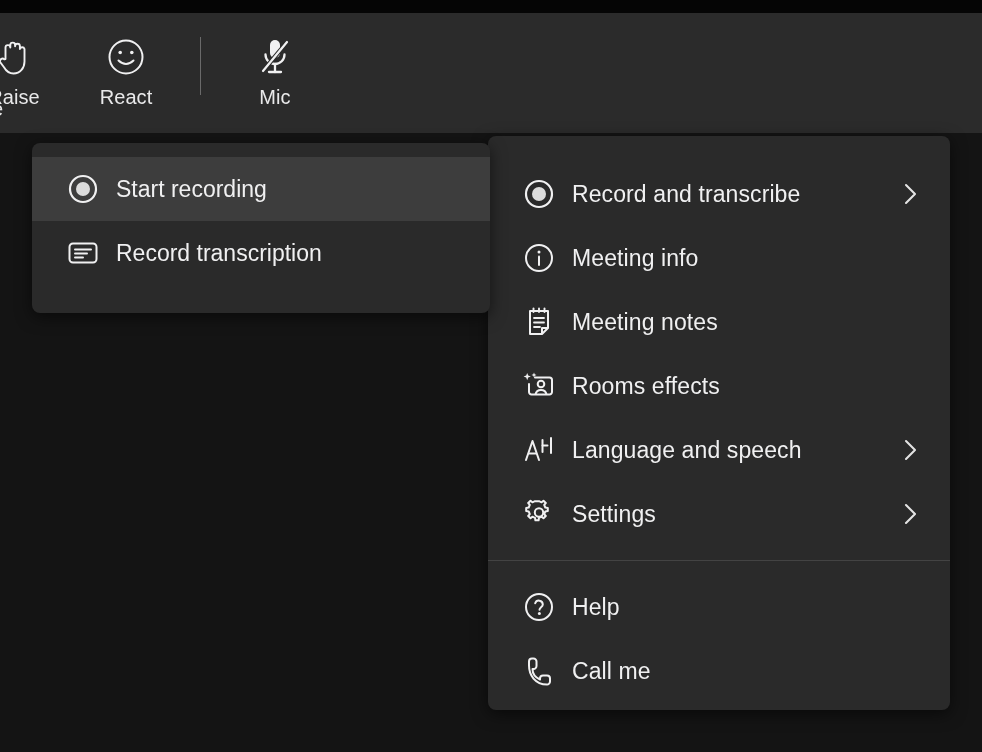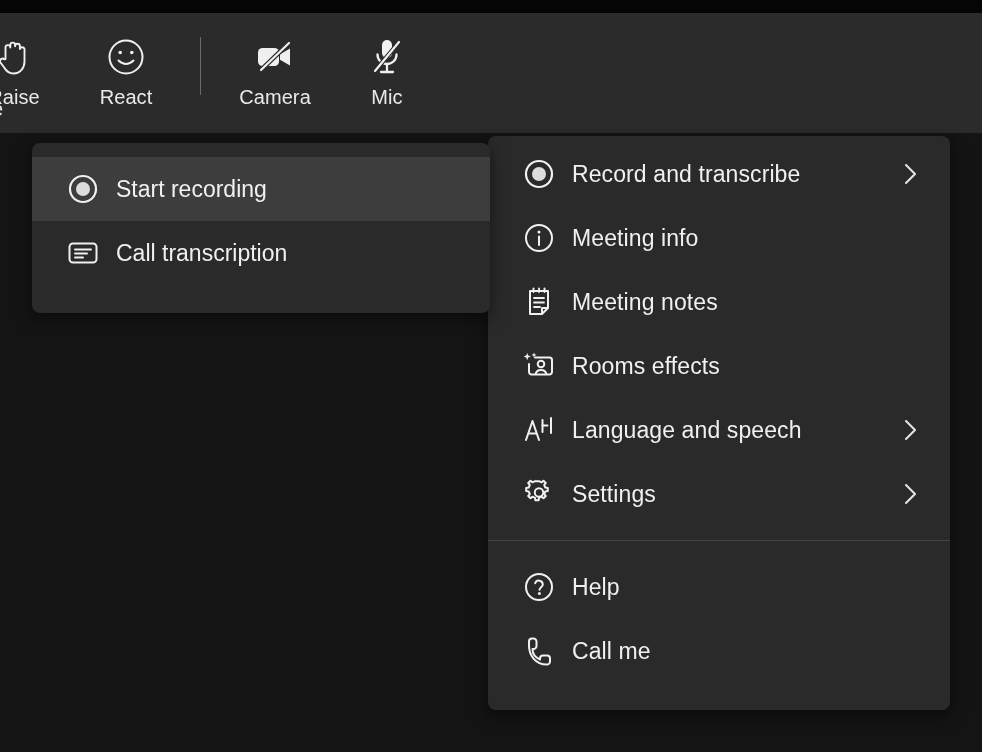--- a/index.html
+++ b/index.html
@@ -56,21 +56,21 @@
   }
   .tb-gap { width: 18px; flex: 0 0 auto; }
 
   
   .more-menu {
     position: absolute; left: 488px; top: 136px;
     width: 462px; height: 574px;
     background: #2a2a2a;
     border-radius: 8px;
     box-shadow: 0 4px 16px rgba(0,0,0,.55);
-    padding: 6px 0 16px 0;
+    padding: 26px 0 16px 0;
     overflow: hidden;
   }
   .mi {
     height: 64px; width: 100%;
     display: flex; align-items: center;
     padding: 0 28px 0 34px;
     cursor: default;
   }
   .mi-icon {
     width: 34px; height: 34px; flex: 0 0 34px;
@@ -159,38 +159,20 @@
         <div class="tb-label">React</div>
       </div>
 
 
 
 
       <div class="tb-gap"></div>
       <div class="tb-sep"></div>
       <div class="tb-gap"></div>
 
-      <div class="tb-item">
-        <div class="tb-icon">
-          <svg width="44" height="40" viewBox="0 0 44 40">
-            <defs>
-              <mask id="camMask">
-                <rect x="0" y="0" width="44" height="40" fill="#fff"></rect>
-                <line x1="7" y1="34" x2="37" y2="5" stroke="#000" stroke-width="4.6" stroke-linecap="round"></line>
-              </mask>
-            </defs>
-            <g mask="url(#camMask)">
-              <rect x="5" y="11" width="21" height="18" rx="4.5" fill="#f0f0f1"></rect>
-              <path d="M27 17.2 L37 11.6 v16.8 L27 22.8 z" fill="#f0f0f1"></path>
-            </g>
-            <line x1="8" y1="33" x2="36" y2="6" stroke="#f0f0f1" stroke-width="2.2" stroke-linecap="round"></line>
-          </svg>
-        </div>
-        <div class="tb-label">Camera</div>
-      </div>
 
       <div class="tb-item">
         <div class="tb-icon">
           <svg width="36" height="42" viewBox="0 0 36 42">
             <defs>
               <mask id="micMask">
                 <rect x="0" y="0" width="36" height="42" fill="#fff"></rect>
                 <line x1="5" y1="36" x2="31" y2="5" stroke="#000" stroke-width="4.4" stroke-linecap="round"></line>
               </mask>
             </defs>
@@ -349,18 +331,18 @@
       <div class="smi-icon">
         <svg width="32" height="26" viewBox="0 0 32 26">
           <rect x="2.5" y="3.5" width="27" height="19" rx="3.5" fill="none" stroke="#f0f0f1" stroke-width="2"></rect>
           <g stroke="#f0f0f1" stroke-width="2" stroke-linecap="round">
             <line x1="8" y1="9.5" x2="24" y2="9.5"></line>
             <line x1="8" y1="13.5" x2="20" y2="13.5"></line>
             <line x1="8" y1="17.5" x2="16" y2="17.5"></line>
           </g>
         </svg>
       </div>
-      <div class="smi-label">Call transcription</div>
+      <div class="smi-label">Record transcription</div>
     </div>
 
   </div>
 
 </div>
 
 </body></html>

